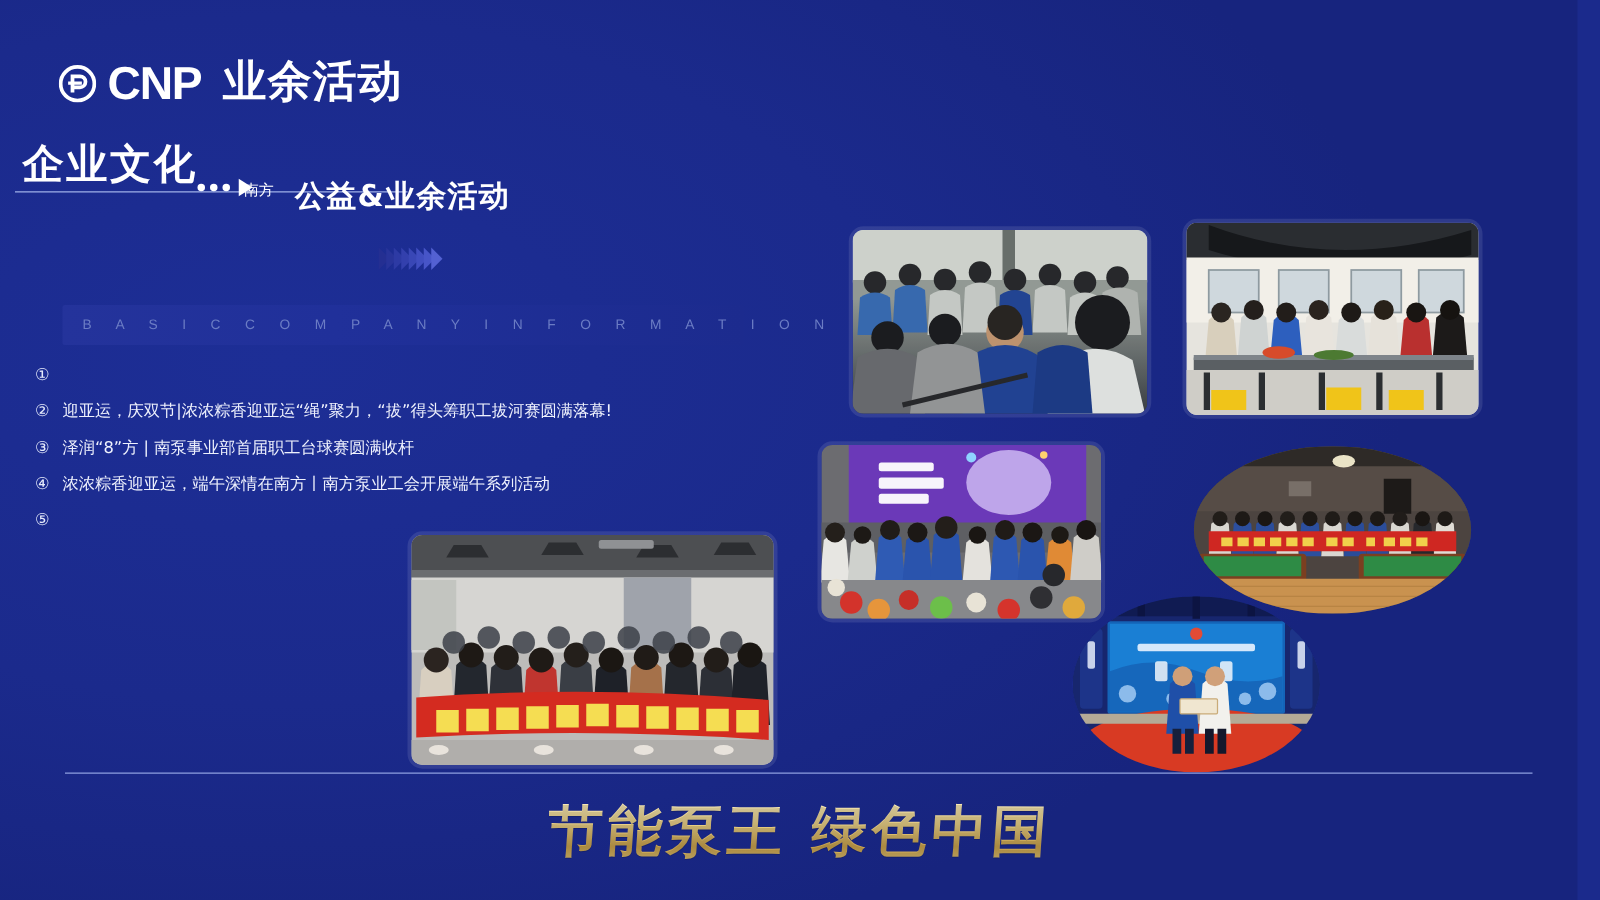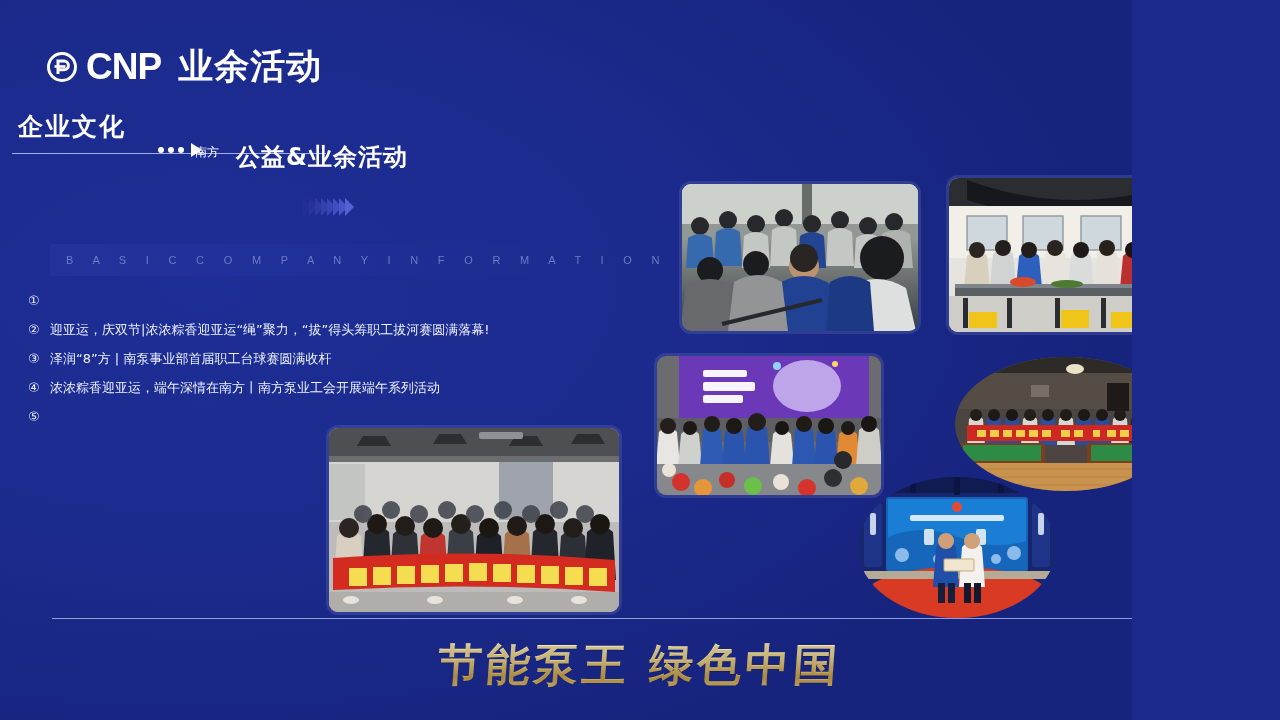--- a/index.html
+++ b/index.html
@@ -2,36 +2,36 @@
 <html><head>
 <meta charset="utf-8">
 <style>
   html,body{margin:0;padding:0;}
   body{
     width:1280px;height:720px;overflow:hidden;
     background:#1b2a8c;
     font-family:"Liberation Sans","DejaVu Sans",sans-serif;
     -webkit-font-smoothing:antialiased;
   }
-  .slide{position:relative;width:1132px;height:720px;
+  .slide{position:relative;width:1262px;height:720px;
     background:
       radial-gradient(ellipse 900px 500px at 18% 40%, #1d2e96 0%, #1b2a8c 55%, #17247e 100%);
     overflow:hidden;}
 
   
   .logo{position:absolute;left:47px;top:48px;display:flex;align-items:center;gap:9px;}
   .logo-mark{width:30px;height:30px;flex:0 0 auto;}
   .logo-cnp{font-size:37px;font-weight:bold;color:#ffffff;letter-spacing:-1px;line-height:1;
     font-family:"Liberation Sans",sans-serif;}
   .logo-cn{font-size:35px;font-weight:bold;color:#ffffff;line-height:1;margin-left:8px;
     letter-spacing:1px;font-family:"DejaVu Sans","Liberation Sans",sans-serif;}
 
   
   .sec-head{position:absolute;left:12px;top:113px;width:620px;}
-  .sec-title{font-size:25px;font-weight:bold;color:#ffffff;letter-spacing:2px;
+  .sec-title{font-size:33px;font-weight:bold;color:#ffffff;letter-spacing:2px;
     font-family:"DejaVu Sans","Liberation Sans",sans-serif;padding-left:6px;line-height:1.1;}
   .sec-rule{position:absolute;left:0px;top:40px;width:314px;height:1px;background:#9fb0e8;}
   .sec-arrow{position:absolute;left:146px;top:30px;display:flex;align-items:center;gap:4px;}
   .dot{width:6px;height:6px;border-radius:50%;background:#ffffff;display:block;}
   .tri{width:0;height:0;border-left:11px solid #ffffff;border-top:7px solid transparent;
     border-bottom:7px solid transparent;margin-left:3px;}
   .sub-light{position:absolute;left:183px;top:31px;font-size:12px;color:#ffffff;font-weight:normal;
     font-family:"DejaVu Sans","Liberation Sans",sans-serif;letter-spacing:0px;}
   .sub-bold{position:absolute;left:224px;top:28px;font-size:24px;color:#ffffff;font-weight:bold;
     font-family:"DejaVu Sans","Liberation Sans",sans-serif;letter-spacing:1px;}

